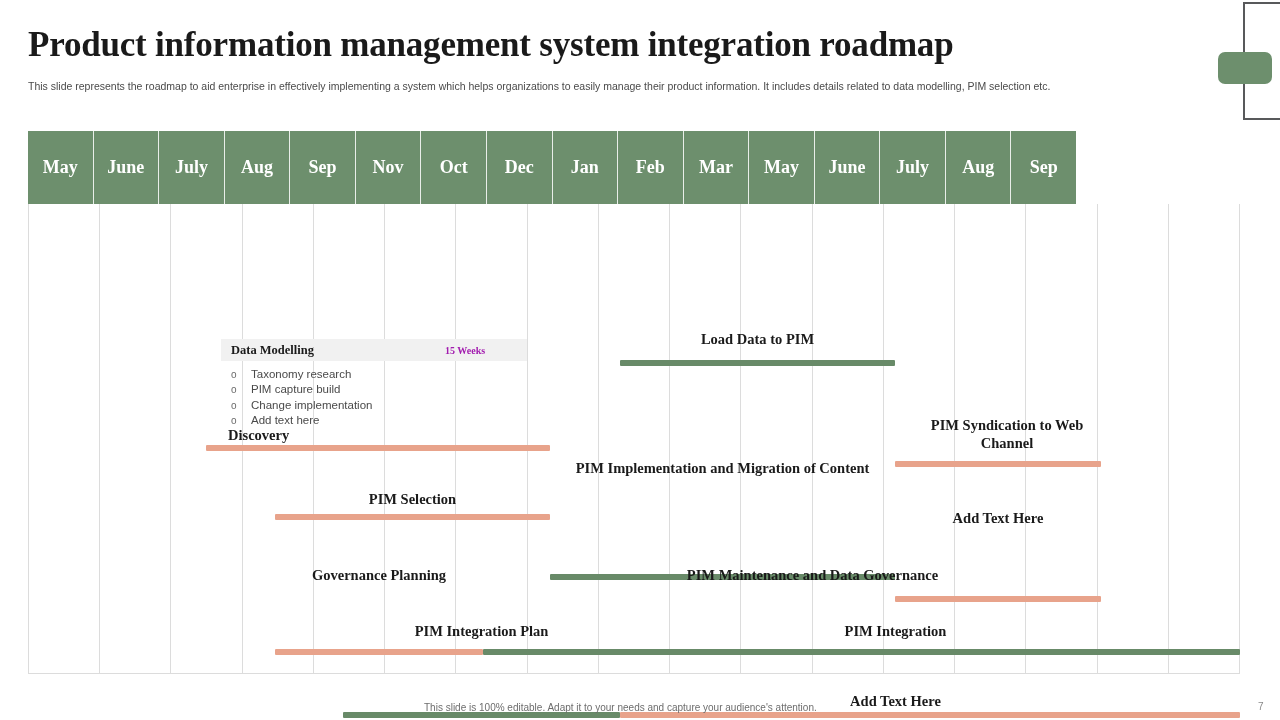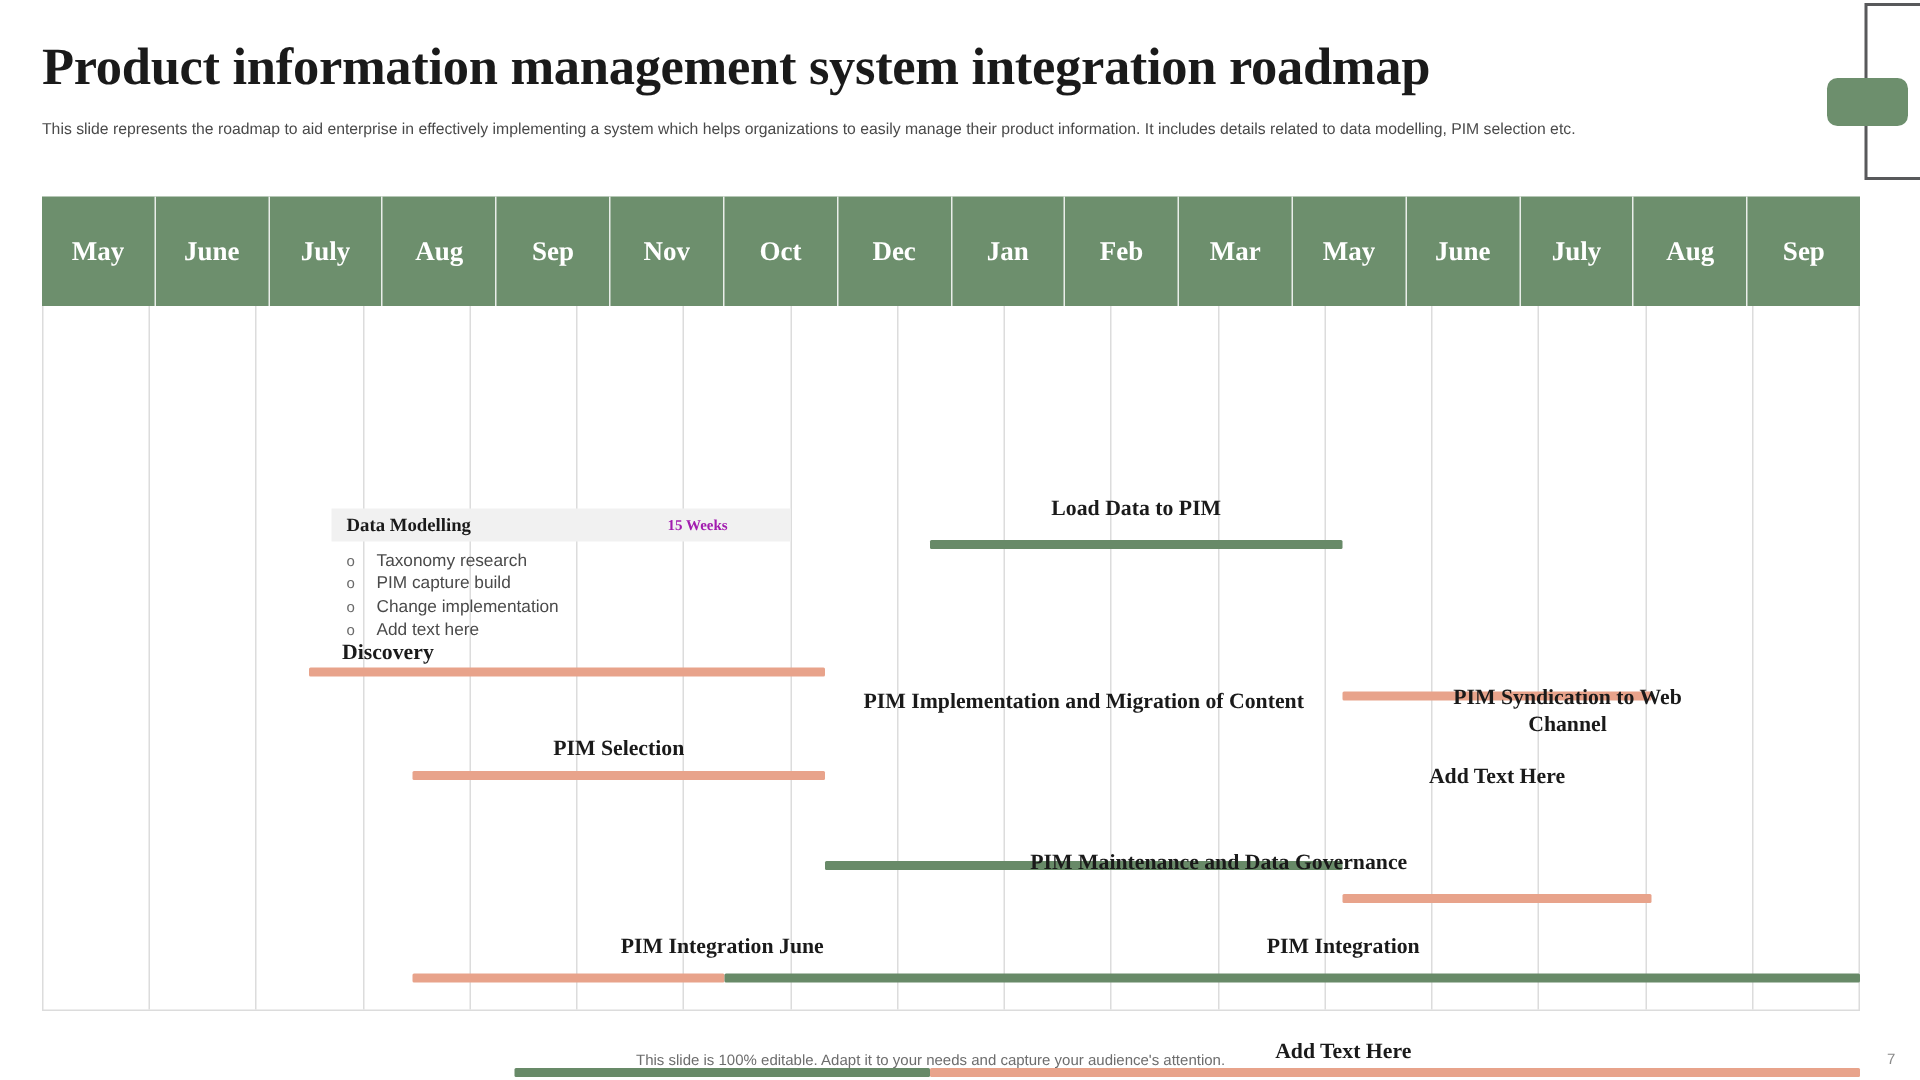--- a/index.html
+++ b/index.html
@@ -64,21 +64,21 @@
     position: absolute;
     left: 28px;
     top: 131px;
     width: 1212px;
     height: 543px;
   }
   #month-header {
     position: absolute;
     left: 0;
     top: 0;
-    width: 1212px;
+    width: 1048px;
     height: 73px;
     display: flex;
     background: #6d8f6d;
   }
   .month-cell {
     flex: 1 1 0;
     display: flex;
     align-items: center;
     justify-content: center;
     font-family: "Liberation Serif", serif;
@@ -284,32 +284,33 @@
             <span>Add text here</span>
           </li>
         </ul>
     </div>
 
   <div class="bar" style="left: 592px; top: 156px; width: 275px; background: rgb(104, 138, 104);"></div>
       <div class="bar-label" style="left: 592px; top: 126px; width: 275px;">Load Data to PIM</div>
       <div class="bar" style="left: 178px; top: 241px; width: 344px; background: rgb(232, 163, 139);"></div>
       <div class="bar-label" style="left: 200px; top: 222px; width: 120px; text-align: left;">Discovery</div>
       <div class="bar" style="left: 867px; top: 257px; width: 206px; background: rgb(232, 163, 139);"></div>
-      <div class="bar-label" style="left: 914px; top: 212px; width: 206px; margin-top: 40px;">PIM Syndication to Web Channel</div>
+      <div class="bar-label" style="left: 876px; top: 212px; width: 206px;">PIM Syndication to Web Channel</div>
       <div class="bar" style="left: 247px; top: 310px; width: 275px; background: rgb(232, 163, 139);"></div>
       <div class="bar-label" style="left: 247px; top: 286px; width: 275px;">PIM Selection</div>
       <div class="bar" style="left: 522px; top: 370px; width: 345px; background: rgb(104, 138, 104);"></div>
       <div class="bar-label" style="left: 522px; top: 255px; width: 345px;">PIM Implementation and Migration of Content</div>
       <div class="bar" style="left: 867px; top: 392px; width: 206px; background: rgb(232, 163, 139);"></div>
       <div class="bar-label" style="left: 867px; top: 305px; width: 206px;">Add Text Here</div>
       <div class="bar" style="left: 247px; top: 445px; width: 208px; background: rgb(232, 163, 139);"></div>
+      <div class="bar-label" style="left: 247px; top: 362px; width: 208px;">Governance Planning</div>
       <div class="bar" style="left: 455px; top: 445px; width: 757px; background: rgb(104, 138, 104);"></div>
       <div class="bar-label" style="left: 612px; top: 362px; width: 345px;">PIM Maintenance and Data Governance</div>
       <div class="bar" style="left: 315px; top: 508px; width: 277px; background: rgb(104, 138, 104);"></div>
-      <div class="bar-label" style="left: 315px; top: 418px; width: 277px;">PIM Integration June</div>
+      <div class="bar-label" style="left: 315px; top: 418px; width: 277px;">PIM Integration Plan</div>
       <div class="bar" style="left: 592px; top: 508px; width: 620px; background: rgb(232, 163, 139);"></div>
       <div class="bar-label" style="left: 730px; top: 418px; width: 275px;">PIM Integration</div>
       <div class="bar-label" style="left: 730px; top: 488px; width: 275px;">Add Text Here</div>
     </div>
 </div>
 
 <div id="footer-note">This slide is 100% editable. Adapt it to your needs and capture your audience's attention.</div>
 <div id="page-number">7</div>
 
 </body></html>

